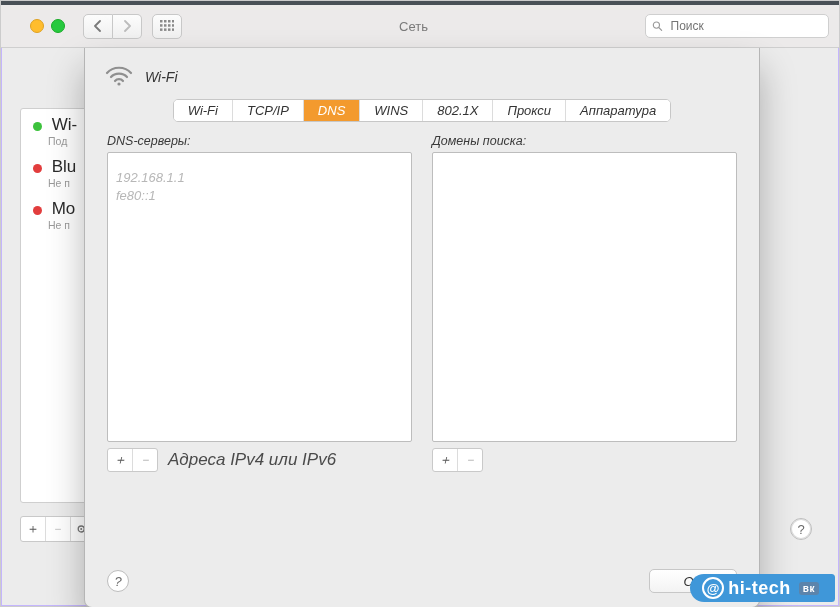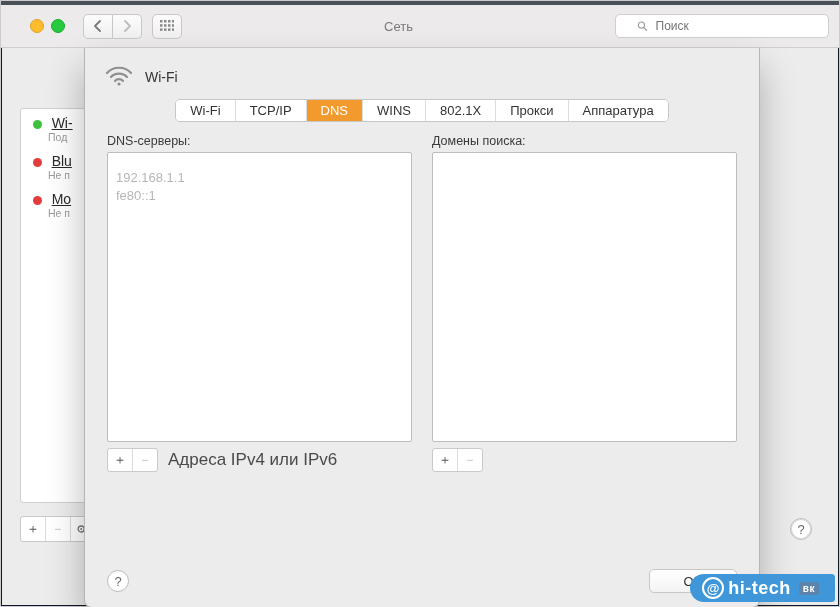--- a/index.html
+++ b/index.html
@@ -7,21 +7,21 @@
     width:840px; height:607px;
     font-family: -apple-system, "Helvetica Neue", Arial, sans-serif;
     font-size:13px;
     background:#fff;
     color:#333;
     overflow:hidden;
     position:relative;
   }
 
   
-  .frame { box-sizing:border-box; width:840px; height:607px; border:1px solid #ccc; position:relative; background:#0f172a;}
+  .frame { box-sizing:border-box; width:840px; height:607px; border:1px solid #ccc; position:relative; background:#c4b5fd;}
 
   
   .browser-top { height:4px; background:#495057; }
 
   
   .toolbar {
     display:flex; align-items:center;
     height:42px; background:#eceaea;
     border-bottom:1px solid #cfcfcf;
     padding:0 10px;
@@ -37,46 +37,47 @@
   .nav-pair { display:flex; }
   .tb-btn { background:linear-gradient(#fcfcfc,#f0f0f0); border:1px solid #c8c8c8; height:23px; min-width:28px;
             display:flex; align-items:center; justify-content:center; color:#6f6f6f;}
   .nav-pair .tb-btn:first-child { border-radius:5px 0 0 5px; }
   .nav-pair .tb-btn:last-child  { border-left:none; border-radius:0 5px 5px 0; }
   .tb-single { border-radius:5px; }
   .tb-title { flex:1; text-align:center; color:#7a7a7a; font-size:13px; }
   .search {
     display:flex; align-items:center; gap:6px;
     background:#fff; border:1px solid #cfcfcf; border-radius:5px;
-    height:22px; width:170px; padding:0 21px; color:#8a8a8a;
+    height:22px; width:170px; padding:0 6px; color:#8a8a8a;
   }
   .search input { border:none; outline:none; width:100%; font-size:12px; color:#555; background:transparent;}
 
   
   .pref-body { position:absolute; left:1px; right:1px; top:47px; bottom:1px; background:#ececec; }
 
   .sidebar {
     position:absolute; left:18px; top:60px; width:210px; height:395px;
     background:#fff; border:1px solid #cfcfcf; border-radius:3px;
     box-sizing:border-box;
   }
   .sb-row { padding:6px 10px 4px 12px; border-bottom:0; }
   .sb-dot { display:inline-block; width:9px; height:9px; border-radius:50%; margin-right:6px; position:relative; top:1px;}
   .sb-green{background:#3cc23c;} .sb-red{background:#e23d3d;}
-  .sb-title{font-size:14px; color:#2b2b2b;text-decoration:underline;}
+  .sb-title{font-size:17px; color:#2b2b2b;}
   .sb-sub{font-size:10.5px; color:#9a9a9a; margin-left:15px;}
 
   
   .sheet {
     position:absolute; left:82px; top:0px; width:676px; height:560px;
     background:#ececec;
     border:1px solid #b5b5b5; border-top:none;
     border-radius:0 0 8px 8px;
     box-shadow:0 20px 36px rgba(0,0,0,.28);
     box-sizing:border-box;
+    font-style:italic;
   }
   .sheet-head { display:flex; align-items:center; gap:12px; padding:16px 20px 10px 20px; }
   .wifi-icon svg { width:28px; height:22px; }
   .sheet-title { font-size:14px; color:#353535; }
 
   .tabs { display:flex; justify-content:center; padding:0 12px 12px 12px; }
   .tabbar { display:flex; border:1px solid #c7c7c7; border-radius:5px; overflow:hidden; background:#fff;}
   .tab { padding:3px 14px; font-size:13px; color:#333; border-right:1px solid #dcdcdc; background:#fff;}
   .tab:last-child{border-right:none;}
   .tab.active { background:#f39a2e; color:#fff; }

